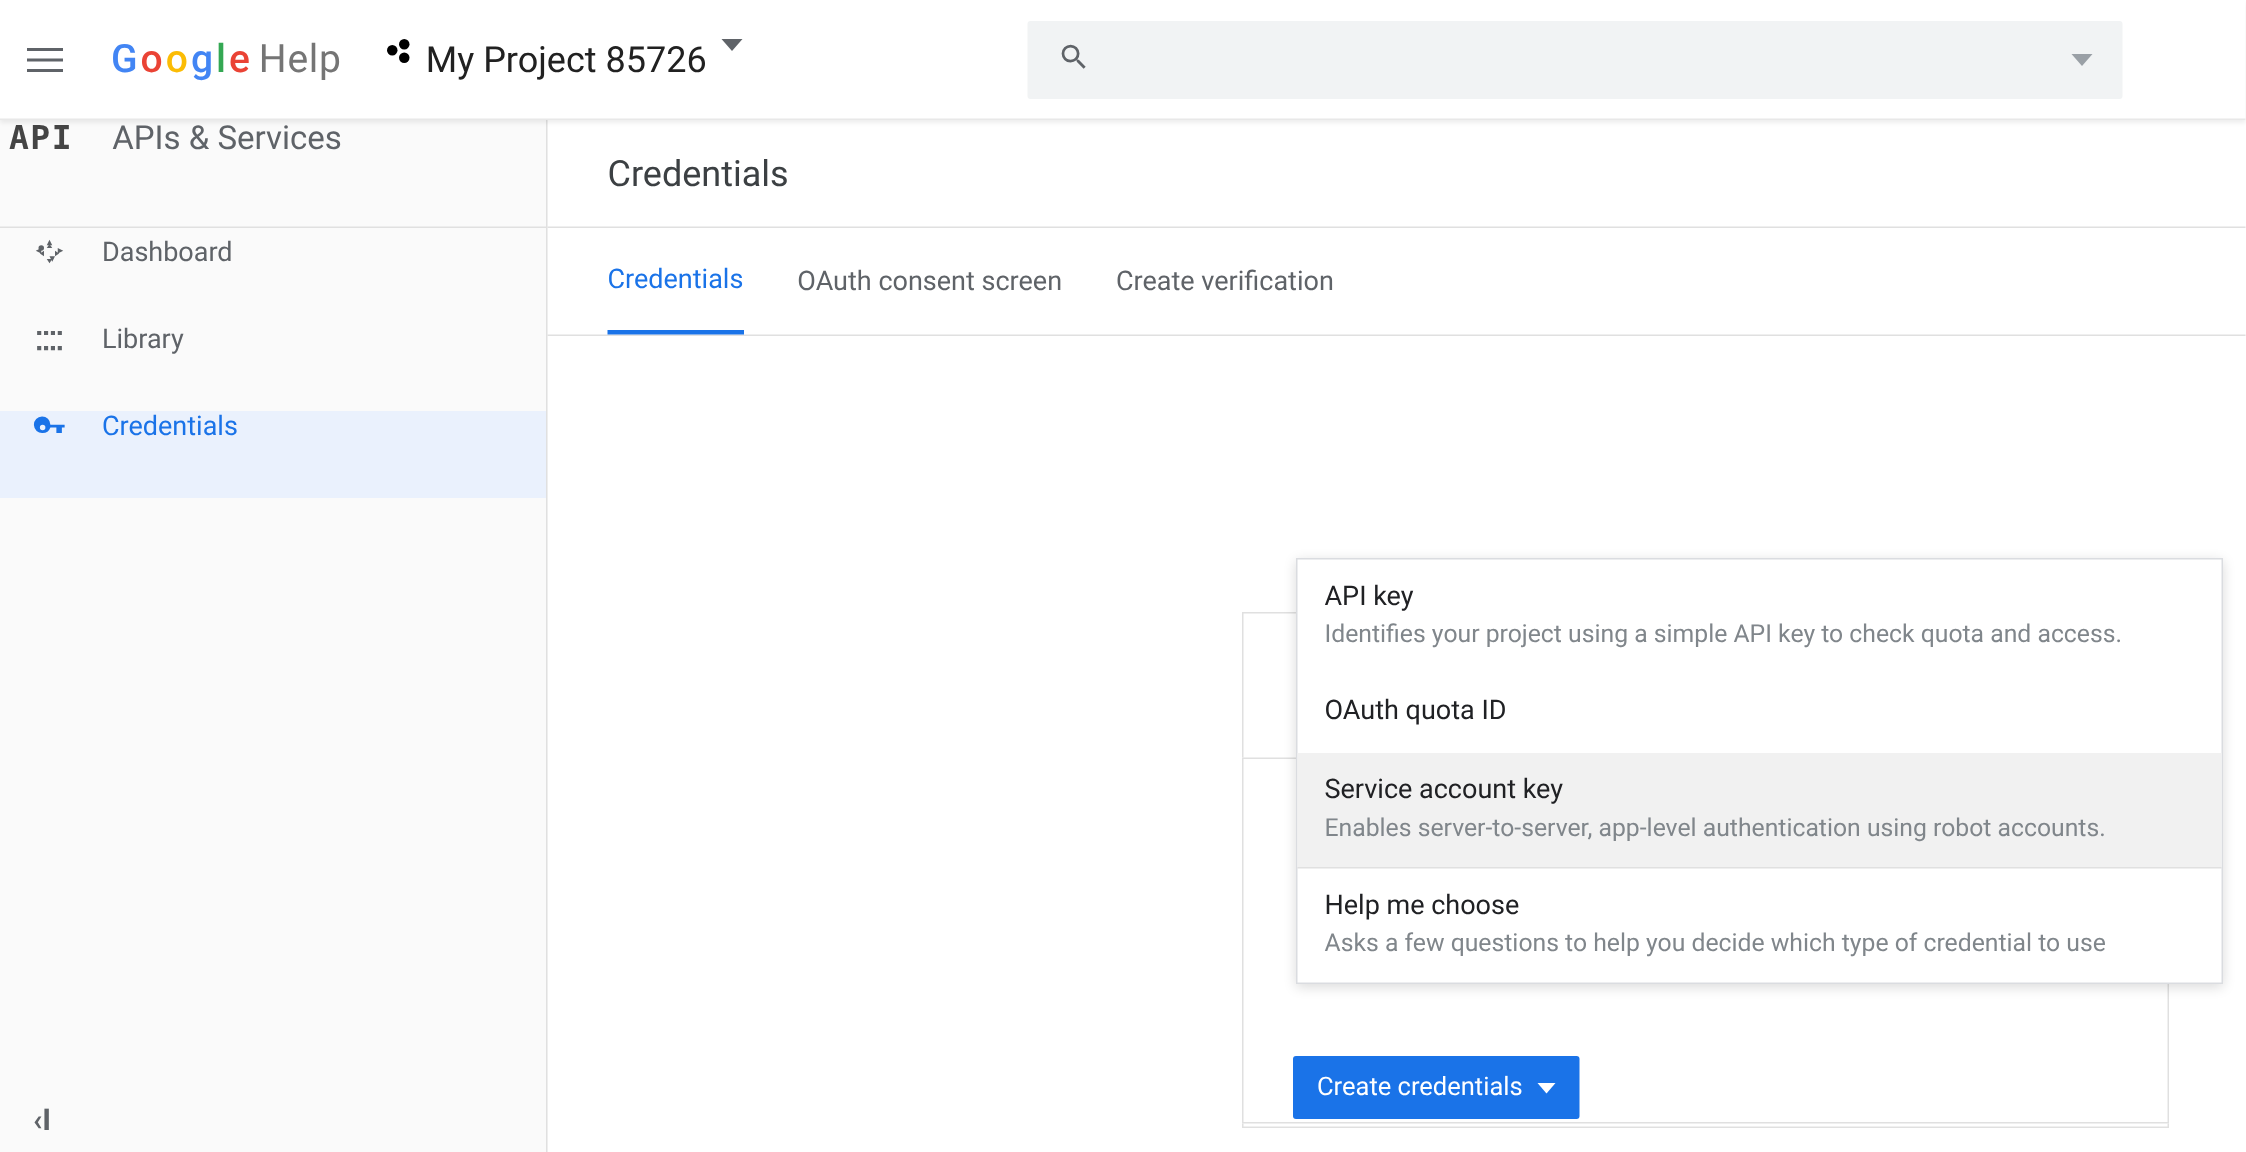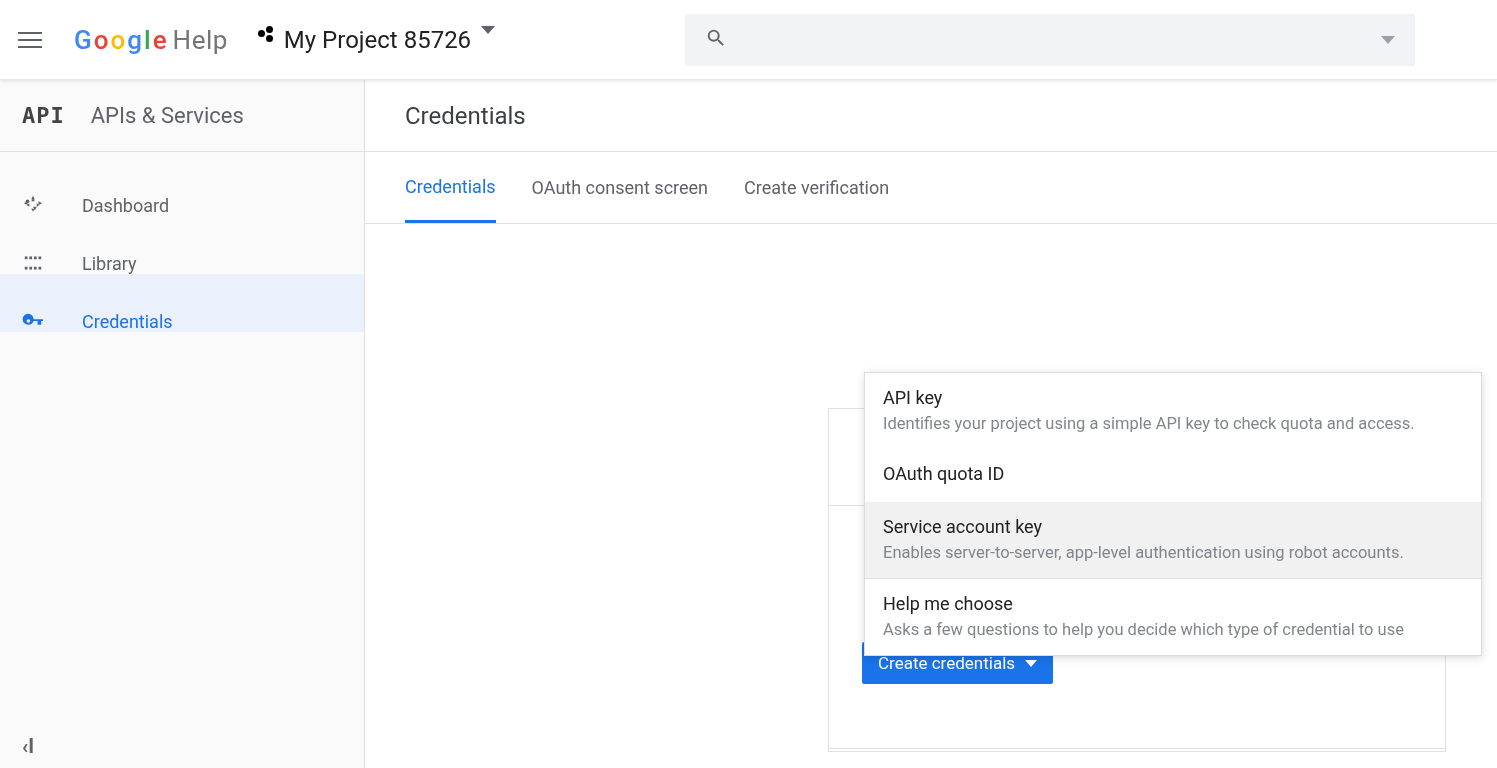--- a/index.html
+++ b/index.html
@@ -68,33 +68,33 @@
   .search-caret { width:0;height:0;border-left:7px solid transparent;border-right:7px solid transparent;border-top:8px solid #9aa0a6;}
   
   .content-wrap { display:flex; height: calc(768px - 80px); position: relative;}
   .sidebar {
     width: 365px; min-width:365px;
     background:#fafafa;
     border-right:1px solid #e0e0e0;
     position:relative;
   }
   .sidebar-header {
-    height: 72px; display:flex; align-items:center; padding-left:22px;
+    height: 72px; display:flex; align-items:flex-start; padding-left:6px;
     border-bottom:1px solid #e0e0e0;
     gap: 26px;
   }
   .api-badge {
     font-family: monospace, "Courier New";
     font-weight: 700; font-size: 22px; letter-spacing: 1px; color:#444;
   }
   .sidebar-title { font-size:22px; color:#5f6368; }
   .nav-list { padding-top:6px; }
   .nav-item {
-    height: 58px; display:flex; align-items:flex-end;
-    padding-left:22px; gap:38px;
+    height: 58px; display:flex; align-items:flex-start;
+    padding-left:22px; gap:24px;
     font-size:18px; color:#5f6368; cursor:pointer;
   }
   .nav-item.active {
     background:#eaf1fd; color:#1a73e8;
   }
   .nav-item.active .nav-icon svg { fill:#1a73e8; }
   .nav-icon { width:22px; height:22px; display:flex; align-items:center; justify-content:center; }
   .nav-icon svg { width:22px; height:22px; fill:#5f6368; }
   .collapse-chevron {
     position:absolute; bottom:10px; left:22px; font-size:20px; color:#5f6368; cursor:pointer;
@@ -120,21 +120,21 @@
   .bg-card {
     position:absolute; top:408px; left:828px; width:618px; height:344px;
     background:#fff; border:1px solid #e0e0e0; z-index:1;
   }
   .bg-card2 {
     position:absolute; top:505px; left:828px; width:618px; height:244px;
     background:#fff; border:1px solid #e0e0e0; z-index:1;
   }
   
   .create-btn {
-    position:absolute; top:642px; left:862px;
+    position:absolute; top:704px; left:862px;
     background:#1a73e8; color:#fff; font-size:17px;
     padding: 11px 16px; display:flex; align-items:center; gap:10px;
     cursor:pointer; z-index:2;
     border-radius:2px;
   }
   .btn-caret {
     width:0;height:0;border-left:6px solid transparent;border-right:6px solid transparent;border-top:7px solid #fff;
   }
   
   .dropdown {

